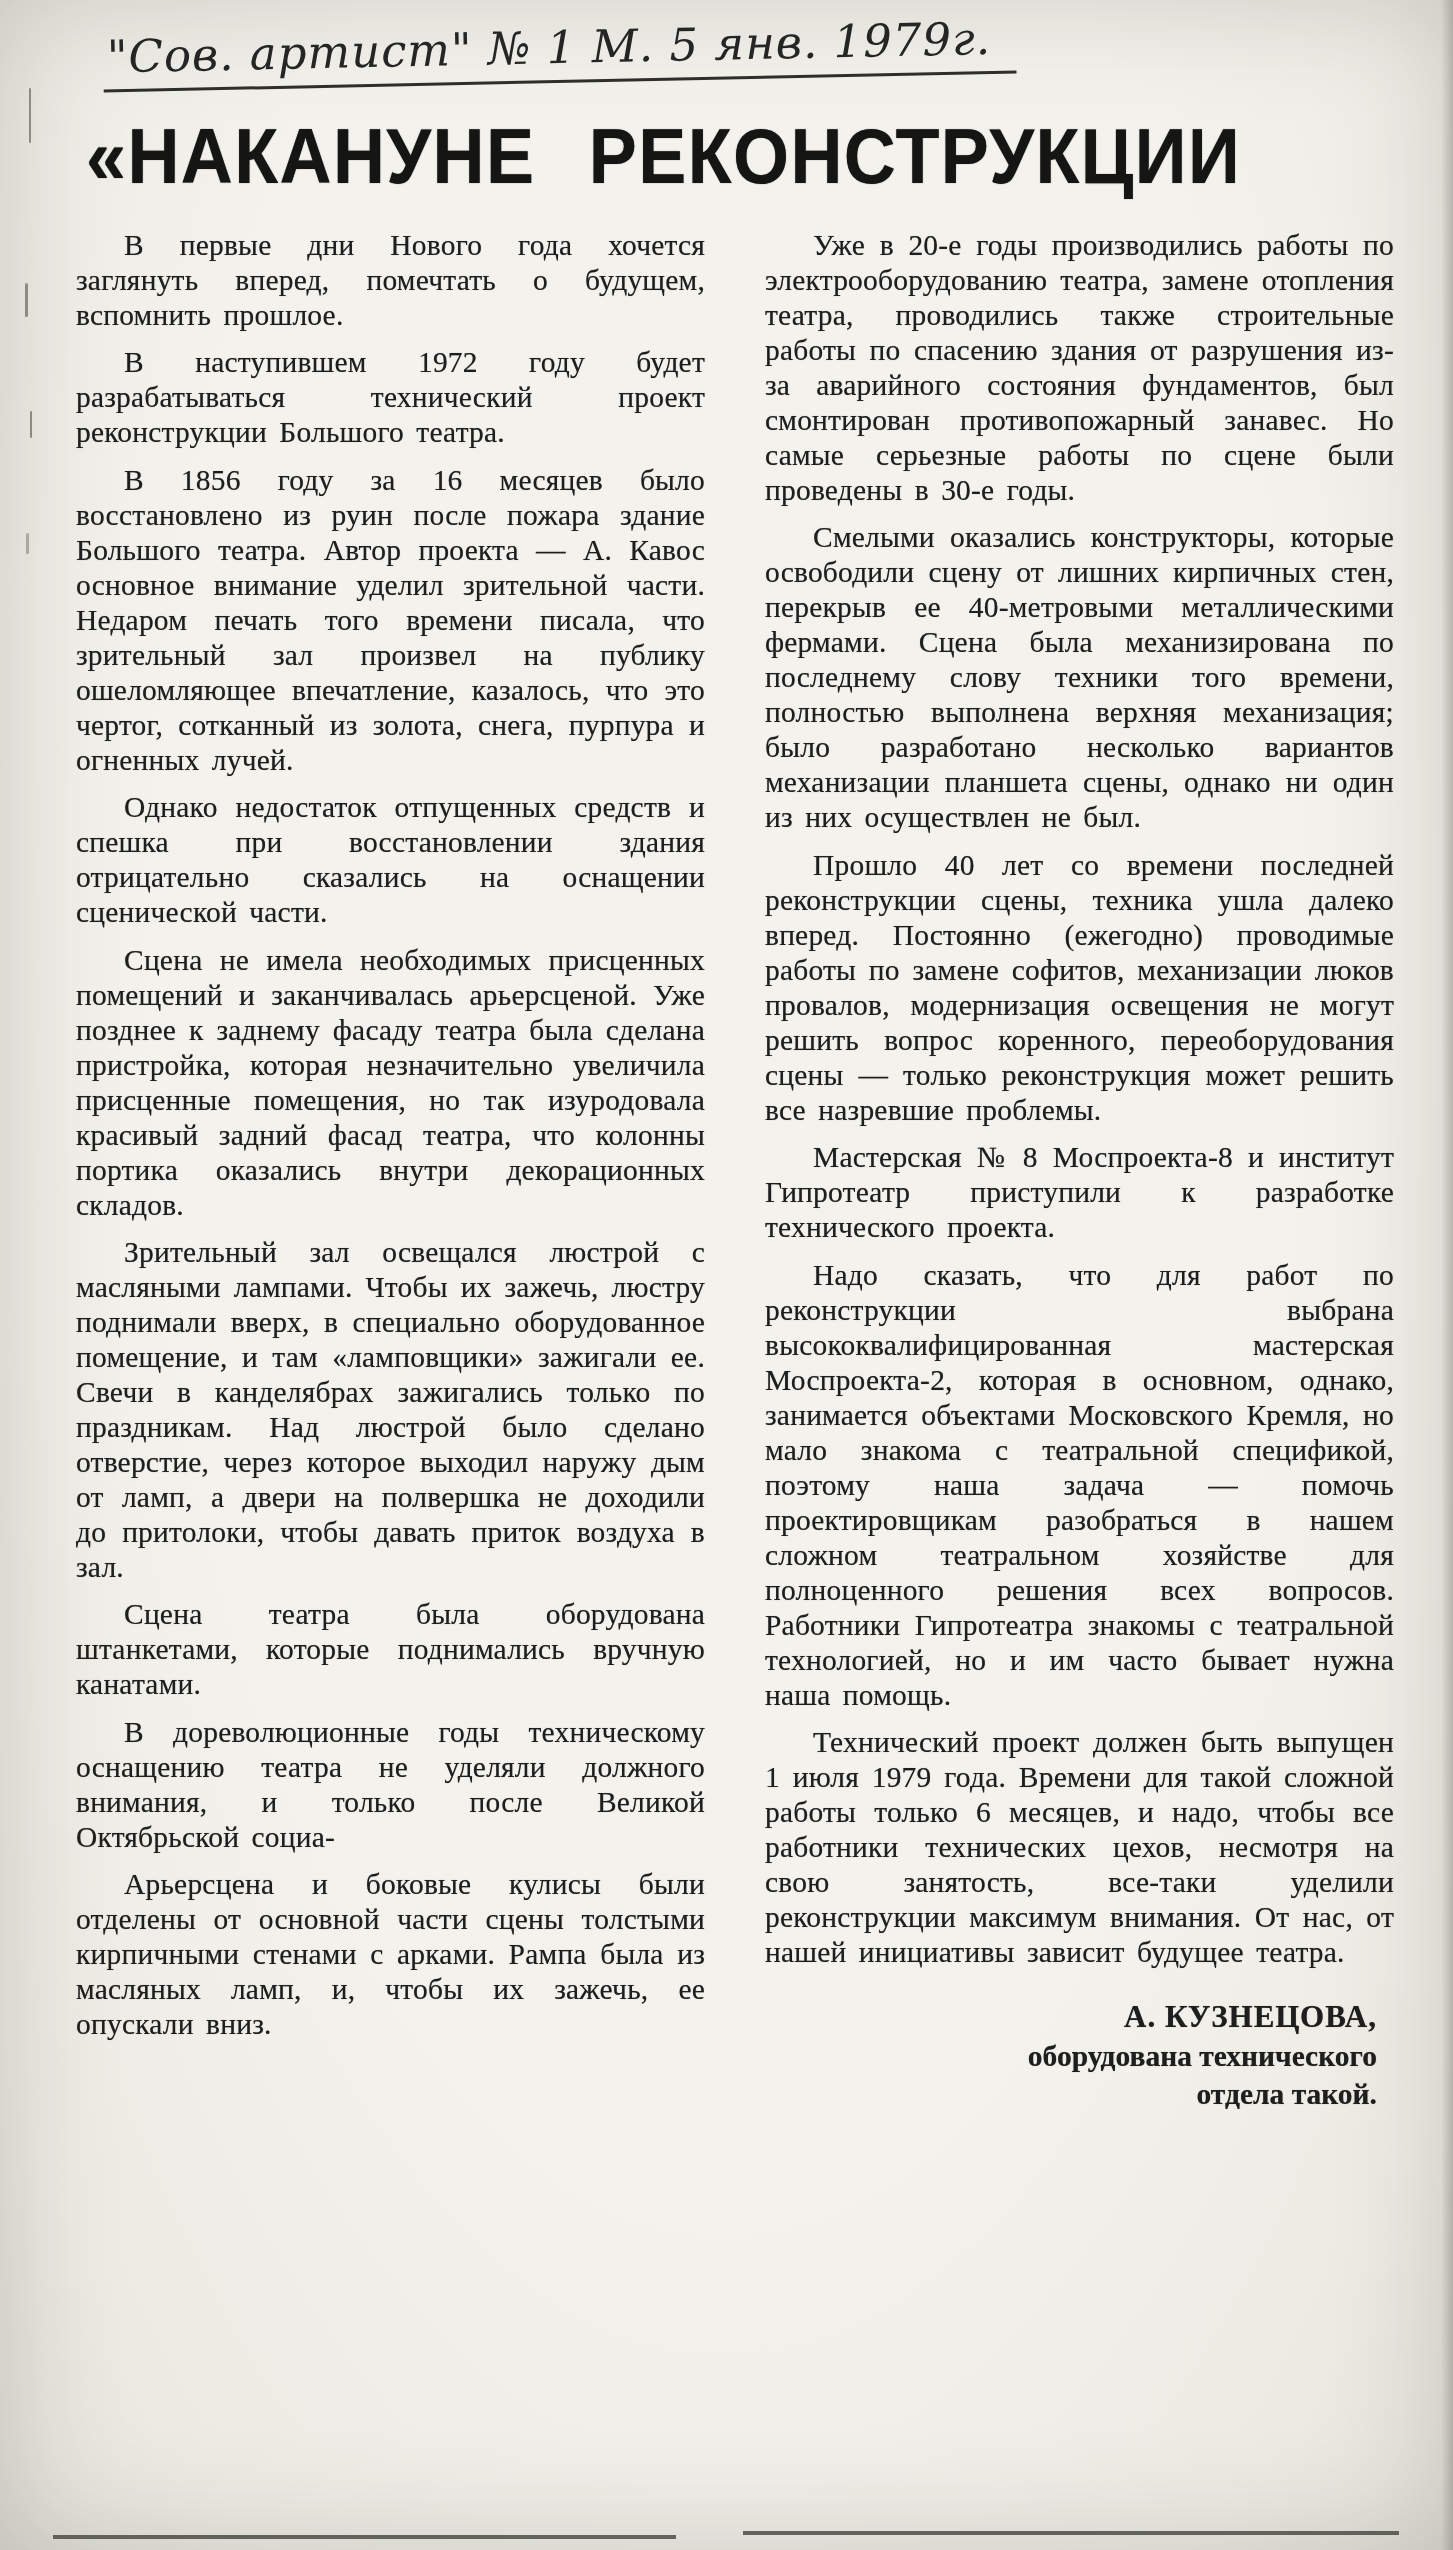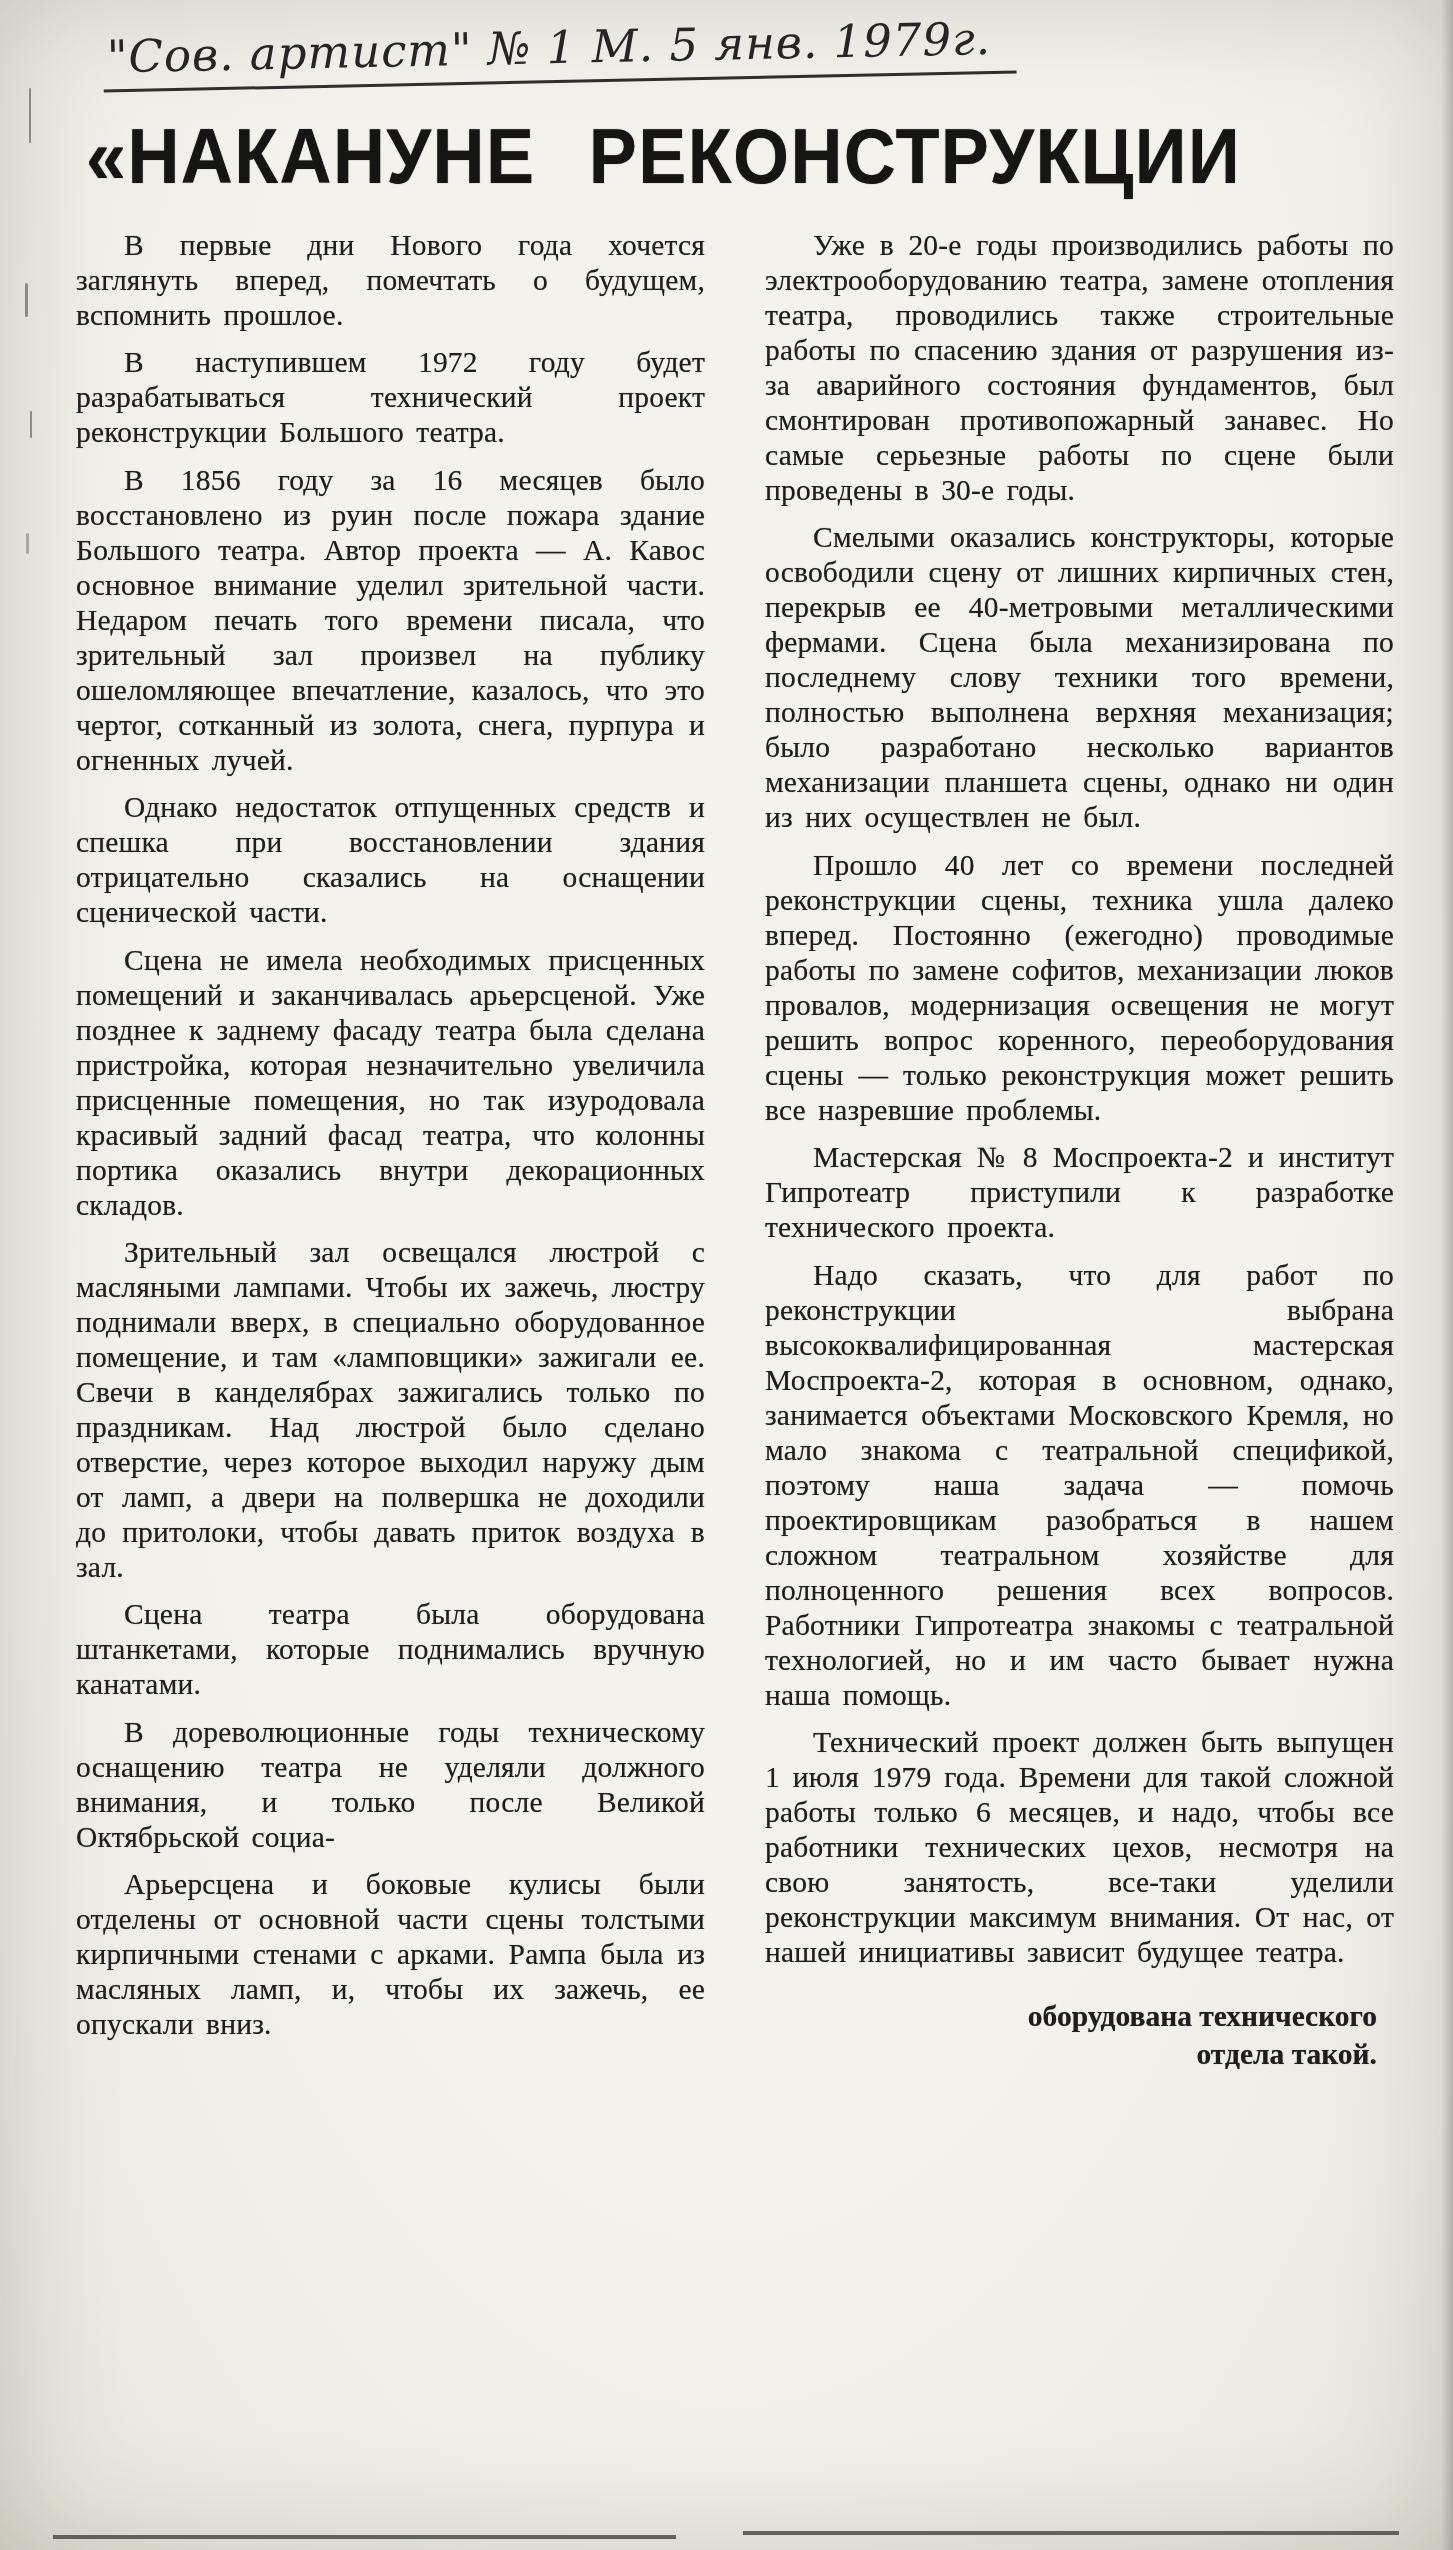--- a/index.html
+++ b/index.html
@@ -141,25 +141,26 @@
       <p>Зрительный зал освещался люстрой с масляными лампами. Чтобы их зажечь, люстру поднимали вверх, в специально оборудованное помещение, и там «ламповщики» зажигали ее. Свечи в канделябрах зажигались только по праздникам. Над люстрой было сделано отверстие, через которое выходил наружу дым от ламп, а двери на полвершка не доходили до притолоки, чтобы давать приток воздуха в зал.</p>
       <p>Сцена театра была оборудована штанкетами, которые поднимались вручную канатами.</p>
       <p>В дореволюционные годы техническому оснащению театра не уделяли должного внимания, и только после Великой Октябрьской социа-</p>
       <p>Арьерсцена и боковые кулисы были отделены от основной части сцены толстыми кирпичными стенами с арками. Рампа была из масляных ламп, и, чтобы их зажечь, ее опускали вниз.</p>
     </div>
 
     <div class="col">
       <p>Уже в 20-е годы производились работы по электрооборудованию театра, замене отопления театра, проводились также строительные работы по спасению здания от разрушения из-за аварийного состояния фундаментов, был смонтирован противопожарный занавес. Но самые серьезные работы по сцене были проведены в 30-е годы.</p>
       <p>Смелыми оказались конструкторы, которые освободили сцену от лишних кирпичных стен, перекрыв ее 40-метровыми металлическими фермами. Сцена была механизирована по последнему слову техники того времени, полностью выполнена верхняя механизация; было разработано несколько вариантов механизации планшета сцены, однако ни один из них осуществлен не был.</p>
       <p>Прошло 40 лет со времени последней реконструкции сцены, техника ушла далеко вперед. Постоянно (ежегодно) проводимые работы по замене софитов, механизации люков провалов, модернизация освещения не могут решить вопрос коренного, переоборудования сцены — только реконструкция может решить все назревшие проблемы.</p>
-      <p>Мастерская № 8 Моспроекта-2 и институт Гипротеатр приступили к разработке технического проекта.</p>
+      <p>Мастерская № 8 Моспроекта-8 и институт Гипротеатр приступили к разработке технического проекта.</p>
       <p>Надо сказать, что для работ по реконструкции выбрана высококвалифицированная мастерская Моспроекта-2, которая в основном, однако, занимается объектами Московского Кремля, но мало знакома с театральной спецификой, поэтому наша задача — помочь проектировщикам разобраться в нашем сложном театральном хозяйстве для полноценного решения всех вопросов. Работники Гипротеатра знакомы с театральной технологией, но и им часто бывает нужна наша помощь.</p>
       <p>Технический проект должен быть выпущен 1 июля 1979 года. Времени для такой сложной работы только 6 месяцев, и надо, чтобы все работники технических цехов, несмотря на свою занятость, все-таки уделили реконструкции максимум внимания. От нас, от нашей инициативы зависит будущее театра.</p>
 
       <div class="signature">
+        <div class="sig-name">А. КУЗНЕЦОВА,</div>
         <div class="sig-role">оборудована технического</div>
         <div class="sig-role">отдела такой.</div>
       </div>
     </div>
 
   </div>
 
   <div class="tick tick-1"></div>
   <div class="tick tick-2"></div>
   <div class="tick tick-3"></div>

